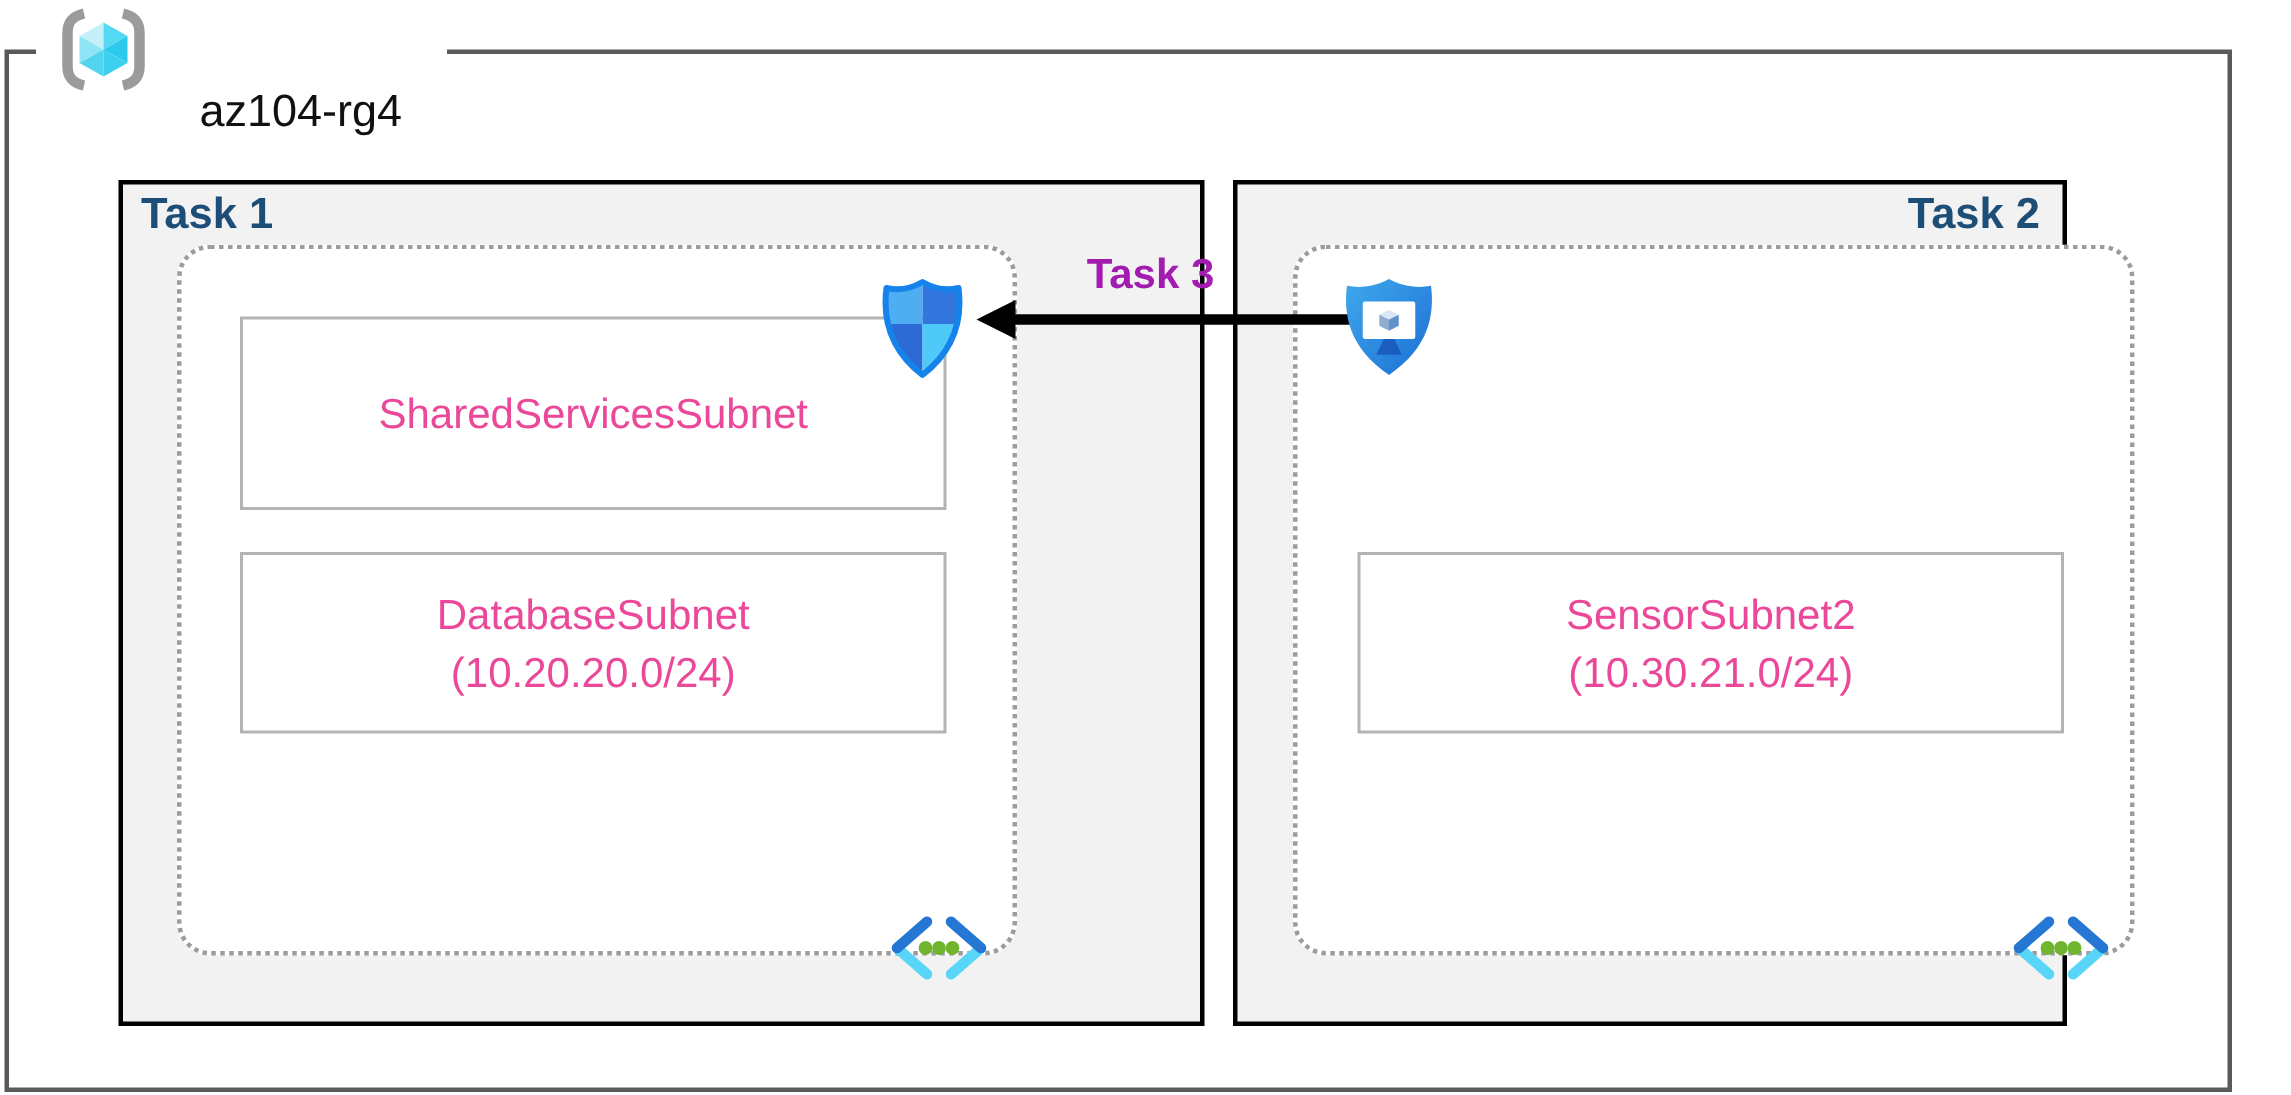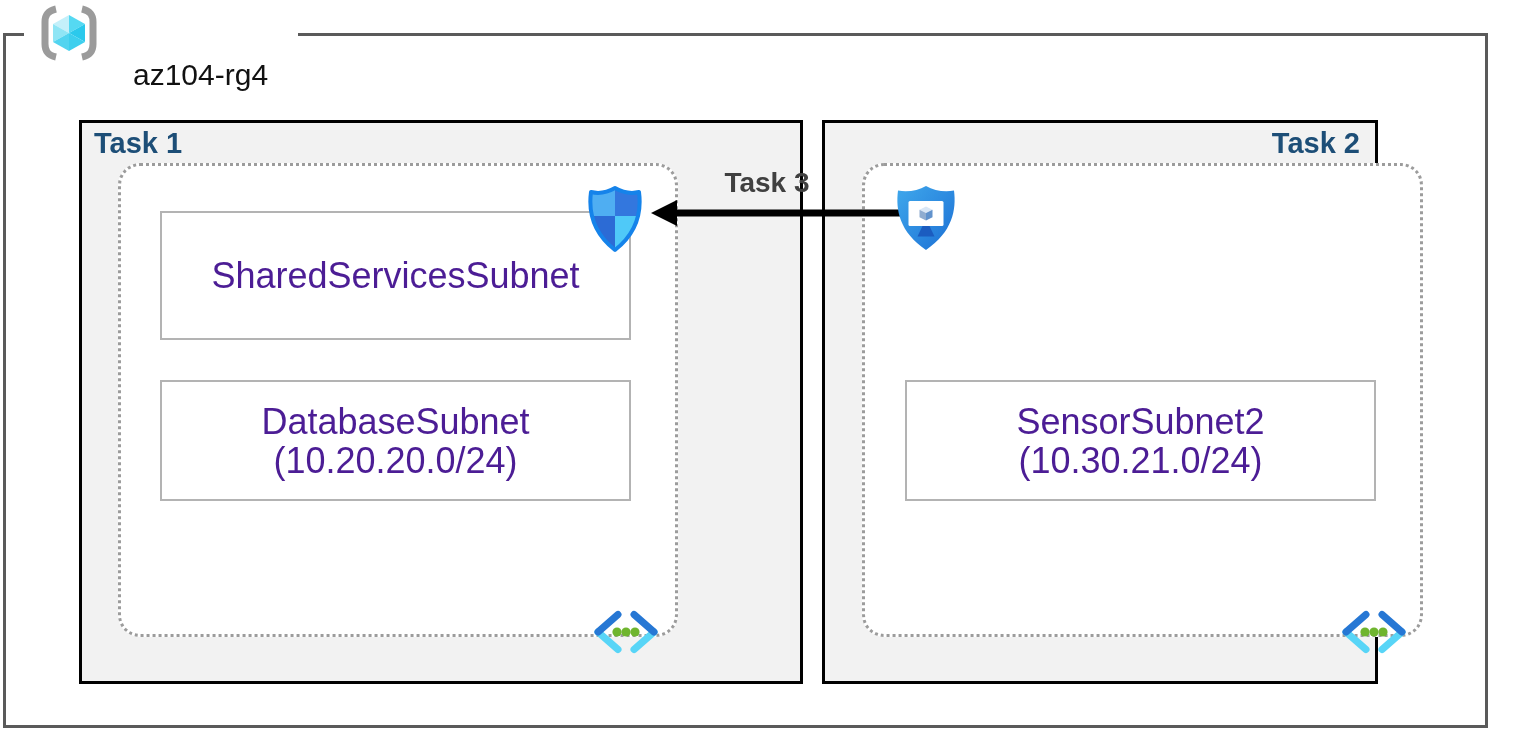--- a/index.html
+++ b/index.html
@@ -28,34 +28,34 @@
     border:3px dotted #9c9c9c;border-radius:22px;box-sizing:border-box;}
   .task-box.left .vnet{left:36px;}
   .task-box.right .vnet{left:37px;width:561px;}
 
   
   .subnet{position:absolute;left:39px;width:471px;background:#fff;
     border:2px solid #b3b3b3;box-sizing:border-box;display:flex;flex-direction:column;
     align-items:center;justify-content:center;text-align:center;}
   .task-box.right .subnet{left:40px;}
   .subnet.s1{top:45px;height:129px;}
-  .subnet.s2{top:214px;height:121px;}
-  .subnet div, .vnet-label div{font-size:36px;line-height:39px;color:#4c1d95;}
+  .subnet.s2{top:202px;height:121px;}
+  .subnet div, .vnet-label div{font-size:28px;line-height:39px;color:#ec4899;}
 
   .vnet-label{position:absolute;left:0;top:372px;width:554px;text-align:center;}
   .vnet-label div{line-height:40px;}
 
   .vnet-icon{position:absolute;width:70px;height:44px;top:444px;}
   .task-box.left .vnet-icon{left:470px;}
   .task-box.right .vnet-icon{left:474px;}
 
   
   .arrow-svg{position:absolute;left:650px;top:196px;width:255px;height:34px;}
   .task3-label{position:absolute;left:697px;top:167px;width:140px;text-align:center;
-    font-size:28px;font-weight:bold;color:#404040;}
+    font-size:28px;font-weight:bold;color:#a21caf;}
 
   
   .nsg-icon{position:absolute;left:586px;top:185px;width:58px;height:68px;}
   .asg-icon{position:absolute;left:893px;top:184px;width:66px;height:68px;}
 </style>
 </head>
 <body>
 
 <div class="stage">
 

